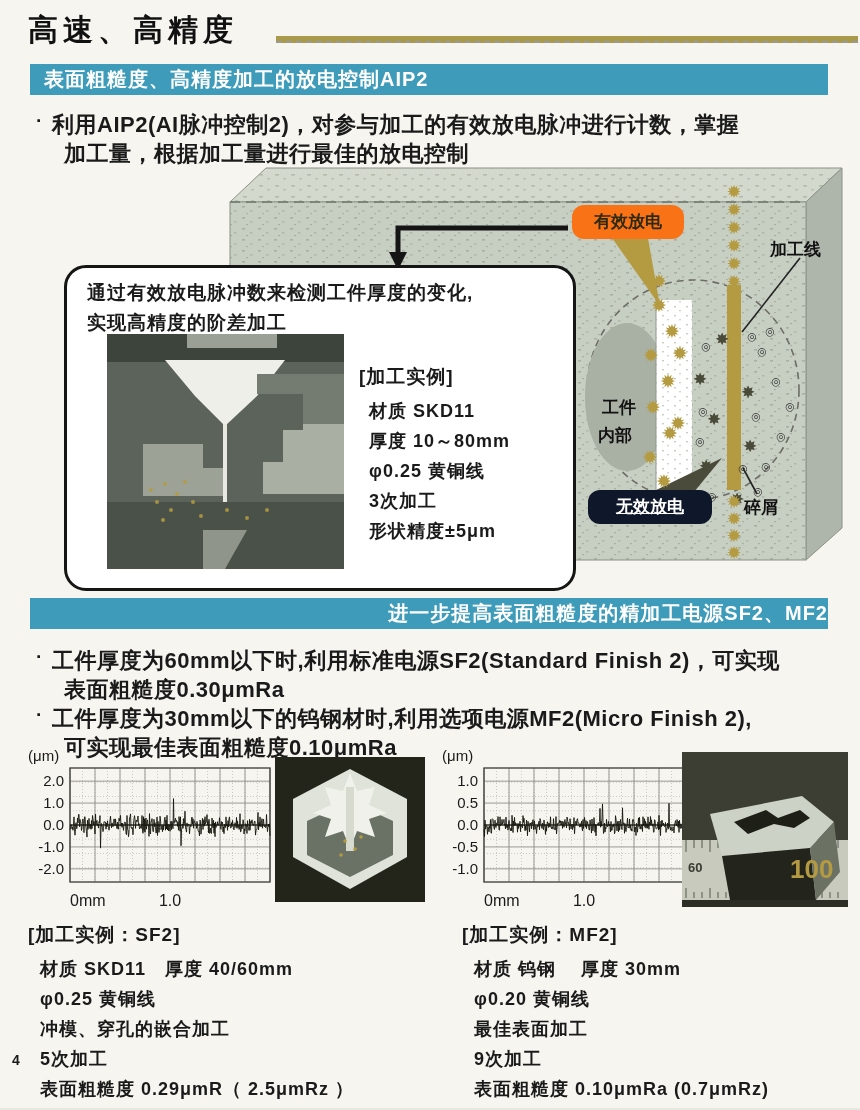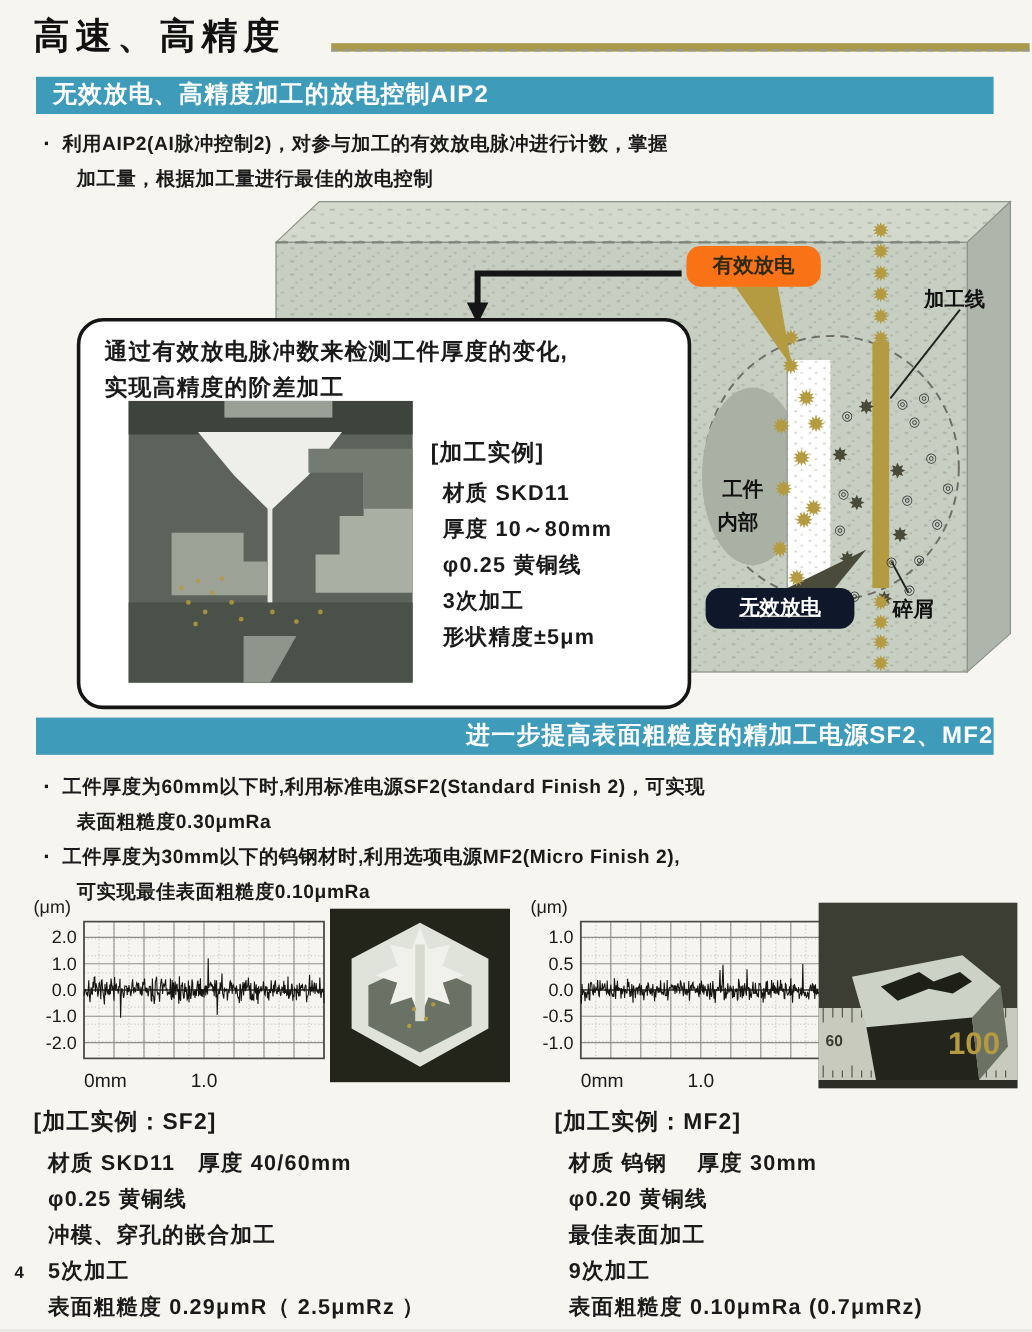--- a/index.html
+++ b/index.html
@@ -4,42 +4,42 @@
 <style>
   html,body{margin:0;padding:0;background:#e8e7e2;}
   .page{position:relative;width:860px;height:1108px;background:#F6F5EF;overflow:hidden;
         font-family:"Liberation Sans","DejaVu Sans",sans-serif;color:#1a1a1a;}
   .abs{position:absolute;}
   .page-title{font-family:"DejaVu Serif","Liberation Serif",serif;font-weight:bold;
               font-size:30px;letter-spacing:5px;color:#111;}
   .title-rule{height:5px;background:#A89A4A;border-bottom:2px dashed #9a9a94;}
   .sec-bar{background:#3E9CBA;color:#fff;font-weight:bold;font-size:20px;line-height:31px;
            padding-left:14px;letter-spacing:1px;}
-  .body-line{font-size:16px;font-weight:600;letter-spacing:0.5px;white-space:nowrap;}
+  .body-line{font-size:22px;font-weight:600;letter-spacing:0.5px;white-space:nowrap;}
   .bullet-dot{font-size:19px;font-weight:bold;}
   .callout-box{background:#ffffff;border:3px solid #151515;border-radius:22px;z-index:5;}
   .callout-text{font-size:19px;font-weight:bold;letter-spacing:1px;white-space:nowrap;}
   .ex-title{font-size:19px;font-weight:bold;letter-spacing:1px;white-space:nowrap;}
   .ex-line{font-size:18px;font-weight:600;letter-spacing:1px;line-height:30px;white-space:nowrap;}
   .bubble{border-radius:12px;text-align:center;font-weight:bold;font-size:17px;z-index:6;}
   .bubble-gold{background:#f97316;color:#2e2a12;line-height:34px;}
   .bubble-dark{background:#0f172a;color:#ffffff;line-height:34px;text-decoration:underline;}
   .diag-label{font-size:17px;font-weight:bold;color:#111;z-index:6;white-space:nowrap;}
   .pagenum{font-size:14px;font-weight:bold;}
   svg{display:block;}
 </style>
 </head>
 <body>
 
 <div class="page">
 
   <div class="abs page-title" style="left:28px;top:10px;">高速、高精度</div>
   <div class="abs title-rule" style="left:276px;top:36px;width:582px;"></div>
 
-  <div class="abs sec-bar" style="left:30px;top:64px;width:784px;height:31px;">无效放电、高精度加工的放电控制AIP2</div>
+  <div class="abs sec-bar" style="left:30px;top:64px;width:784px;height:31px;">表面粗糙度、高精度加工的放电控制AIP2</div>
 
   <div class="abs bullet-dot" style="left:36px;top:110px;">·</div>
   <div class="abs body-line" style="left:52px;top:110px;">利用AIP2(AI脉冲控制2)，对参与加工的有效放电脉冲进行计数，掌握</div>
   <div class="abs body-line" style="left:64px;top:139px;">加工量，根据加工量进行最佳的放电控制</div>
 
   <svg class="abs" id="diagram-svg" style="left:0;top:160px;" width="860" height="440" viewBox="0 0 860 440">
     <defs>
       <pattern id="speckA" width="16" height="11" patternUnits="userSpaceOnUse">
         <rect width="16" height="11" fill="#C7CFC3"></rect>
         <rect x="2" y="2" width="3" height="1.6" fill="#a8b0a3"></rect>

